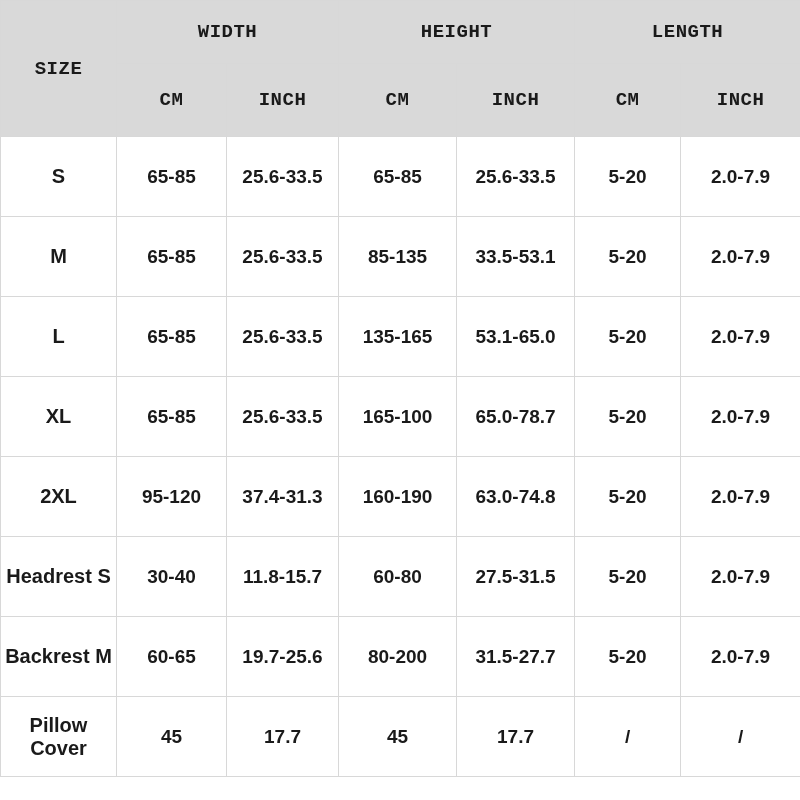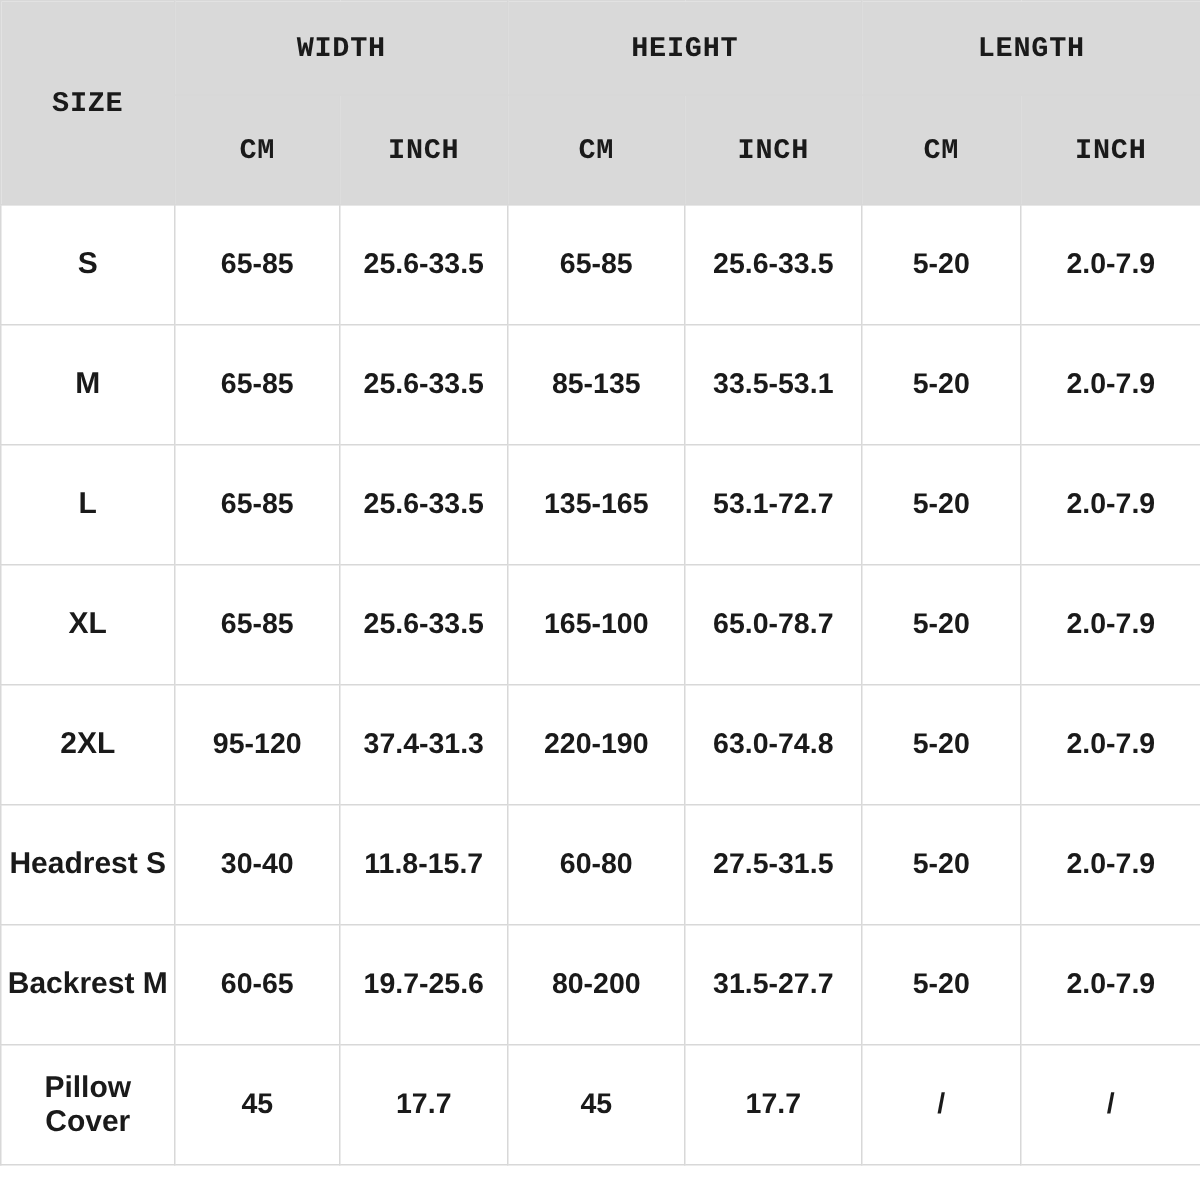--- a/index.html
+++ b/index.html
@@ -114,38 +114,38 @@
       <td>85-135</td>
       <td>33.5-53.1</td>
       <td>5-20</td>
       <td>2.0-7.9</td>
     </tr>
     <tr>
       <td class="label-cell">L</td>
       <td>65-85</td>
       <td>25.6-33.5</td>
       <td>135-165</td>
-      <td>53.1-72.7</td>
+      <td>53.1-65.0</td>
       <td>5-20</td>
       <td>2.0-7.9</td>
     </tr>
     <tr>
       <td class="label-cell">XL</td>
       <td>65-85</td>
       <td>25.6-33.5</td>
       <td>165-100</td>
       <td>65.0-78.7</td>
       <td>5-20</td>
       <td>2.0-7.9</td>
     </tr>
     <tr>
       <td class="label-cell">2XL</td>
       <td>95-120</td>
       <td>37.4-31.3</td>
-      <td>220-190</td>
+      <td>160-190</td>
       <td>63.0-74.8</td>
       <td>5-20</td>
       <td>2.0-7.9</td>
     </tr>
     <tr>
       <td class="label-cell">Headrest S</td>
       <td>30-40</td>
       <td>11.8-15.7</td>
       <td>60-80</td>
       <td>27.5-31.5</td>

